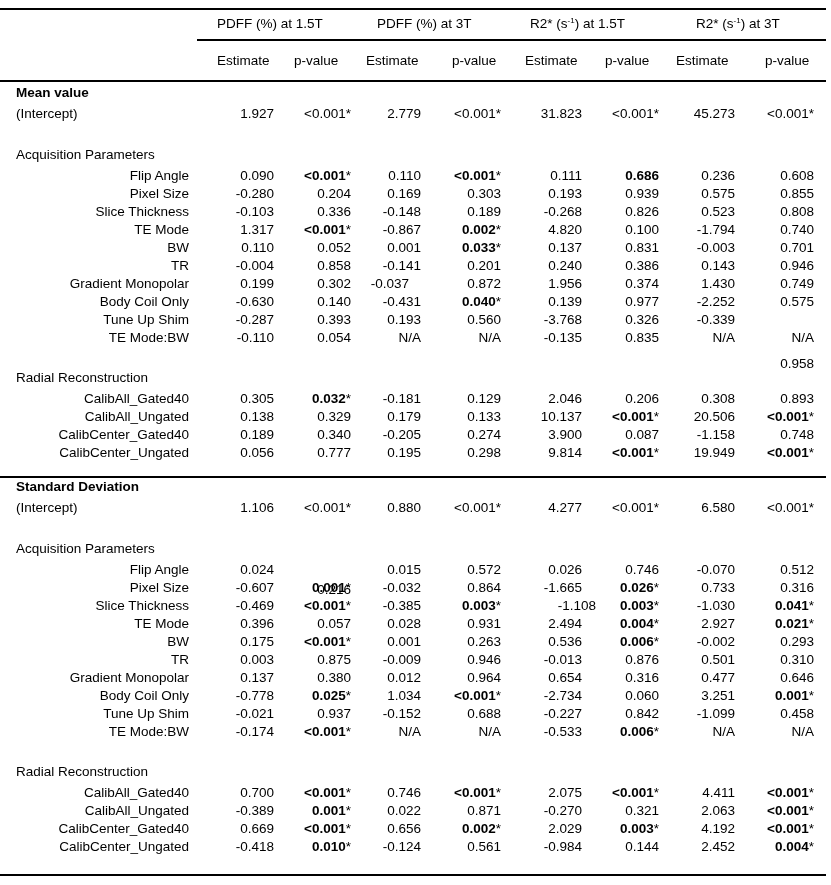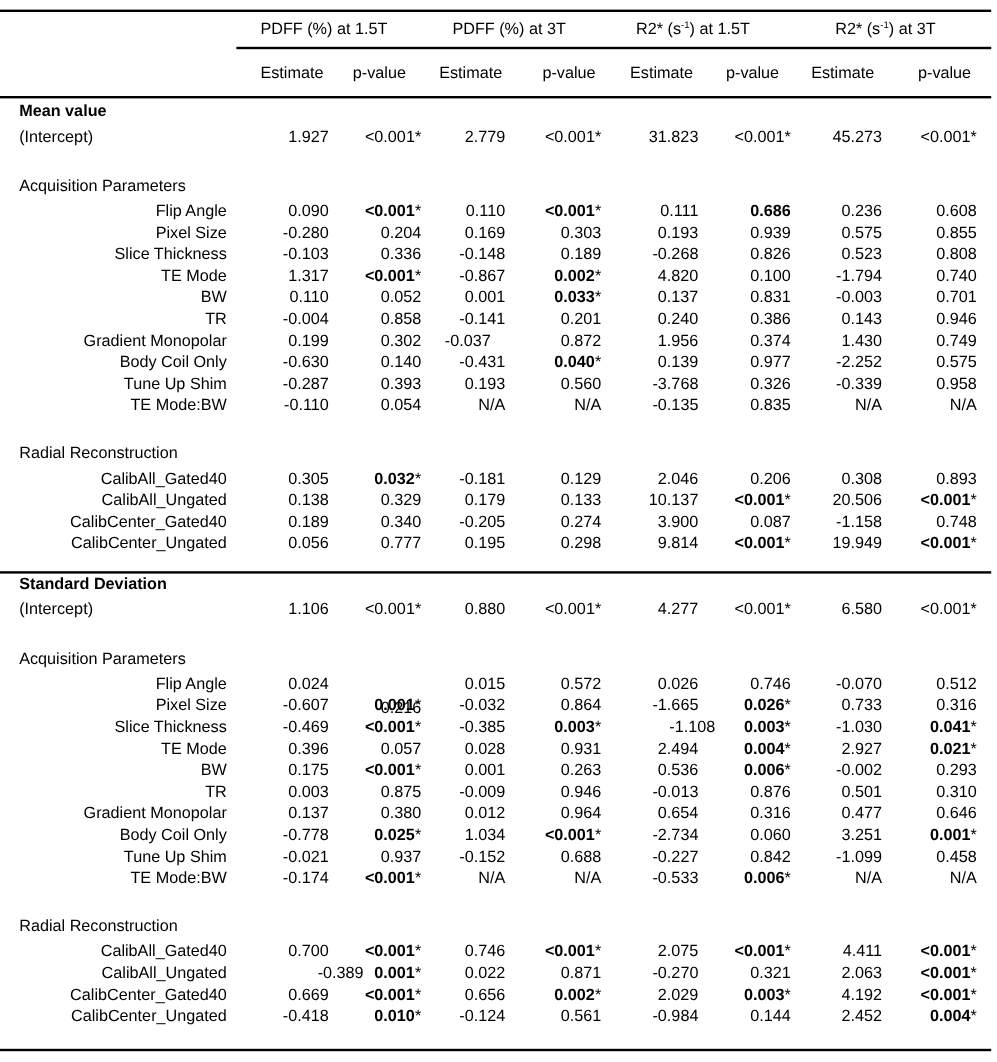--- a/index.html
+++ b/index.html
@@ -154,21 +154,21 @@
       </div>
       <div class="row" style="top: 311px;">
         <span class="cell r" style="right: 642px;">Tune Up Shim</span>
         <span class="cell r" style="right: 557px;">-0.287</span>
         <span class="cell r" style="right: 480px;">0.393</span>
         <span class="cell r" style="right: 410px;">0.193</span>
         <span class="cell r" style="right: 330px;">0.560</span>
         <span class="cell r" style="right: 249px;">-3.768</span>
         <span class="cell r" style="right: 172px;">0.326</span>
         <span class="cell r" style="right: 96px;">-0.339</span>
-        <span class="cell r" style="right: 17px;">0.958</span>
+        <span class="cell r" style="right: 17px; margin-top: 44px;">0.958</span>
       </div>
       <div class="row" style="top: 329px;">
         <span class="cell r" style="right: 642px;">TE Mode:BW</span>
         <span class="cell r" style="right: 557px;">-0.110</span>
         <span class="cell r" style="right: 480px;">0.054</span>
         <span class="cell r" style="right: 410px;">N/A</span>
         <span class="cell r" style="right: 330px;">N/A</span>
         <span class="cell r" style="right: 249px;">-0.135</span>
         <span class="cell r" style="right: 172px;">0.835</span>
         <span class="cell r" style="right: 96px;">N/A</span>
@@ -357,21 +357,21 @@
         <span class="cell r" style="right: 480px;"><span class="b">&lt;0.001</span><span class="star">*</span></span>
         <span class="cell r" style="right: 410px;">0.746</span>
         <span class="cell r" style="right: 330px;"><span class="b">&lt;0.001</span><span class="star">*</span></span>
         <span class="cell r" style="right: 249px;">2.075</span>
         <span class="cell r" style="right: 172px;"><span class="b">&lt;0.001</span><span class="star">*</span></span>
         <span class="cell r" style="right: 96px;">4.411</span>
         <span class="cell r" style="right: 17px;"><span class="b">&lt;0.001</span><span class="star">*</span></span>
       </div>
       <div class="row" style="top: 802px;">
         <span class="cell r" style="right: 642px;">CalibAll_Ungated</span>
-        <span class="cell r" style="right: 528px;">-0.389</span>
+        <span class="cell r" style="right: 557px;">-0.389</span>
         <span class="cell r" style="right: 480px;"><span class="b">0.001</span><span class="star">*</span></span>
         <span class="cell r" style="right: 410px;">0.022</span>
         <span class="cell r" style="right: 330px;">0.871</span>
         <span class="cell r" style="right: 249px;">-0.270</span>
         <span class="cell r" style="right: 172px;">0.321</span>
         <span class="cell r" style="right: 96px;">2.063</span>
         <span class="cell r" style="right: 17px;"><span class="b">&lt;0.001</span><span class="star">*</span></span>
       </div>
       <div class="row" style="top: 820px;">
         <span class="cell r" style="right: 642px;">CalibCenter_Gated40</span>

